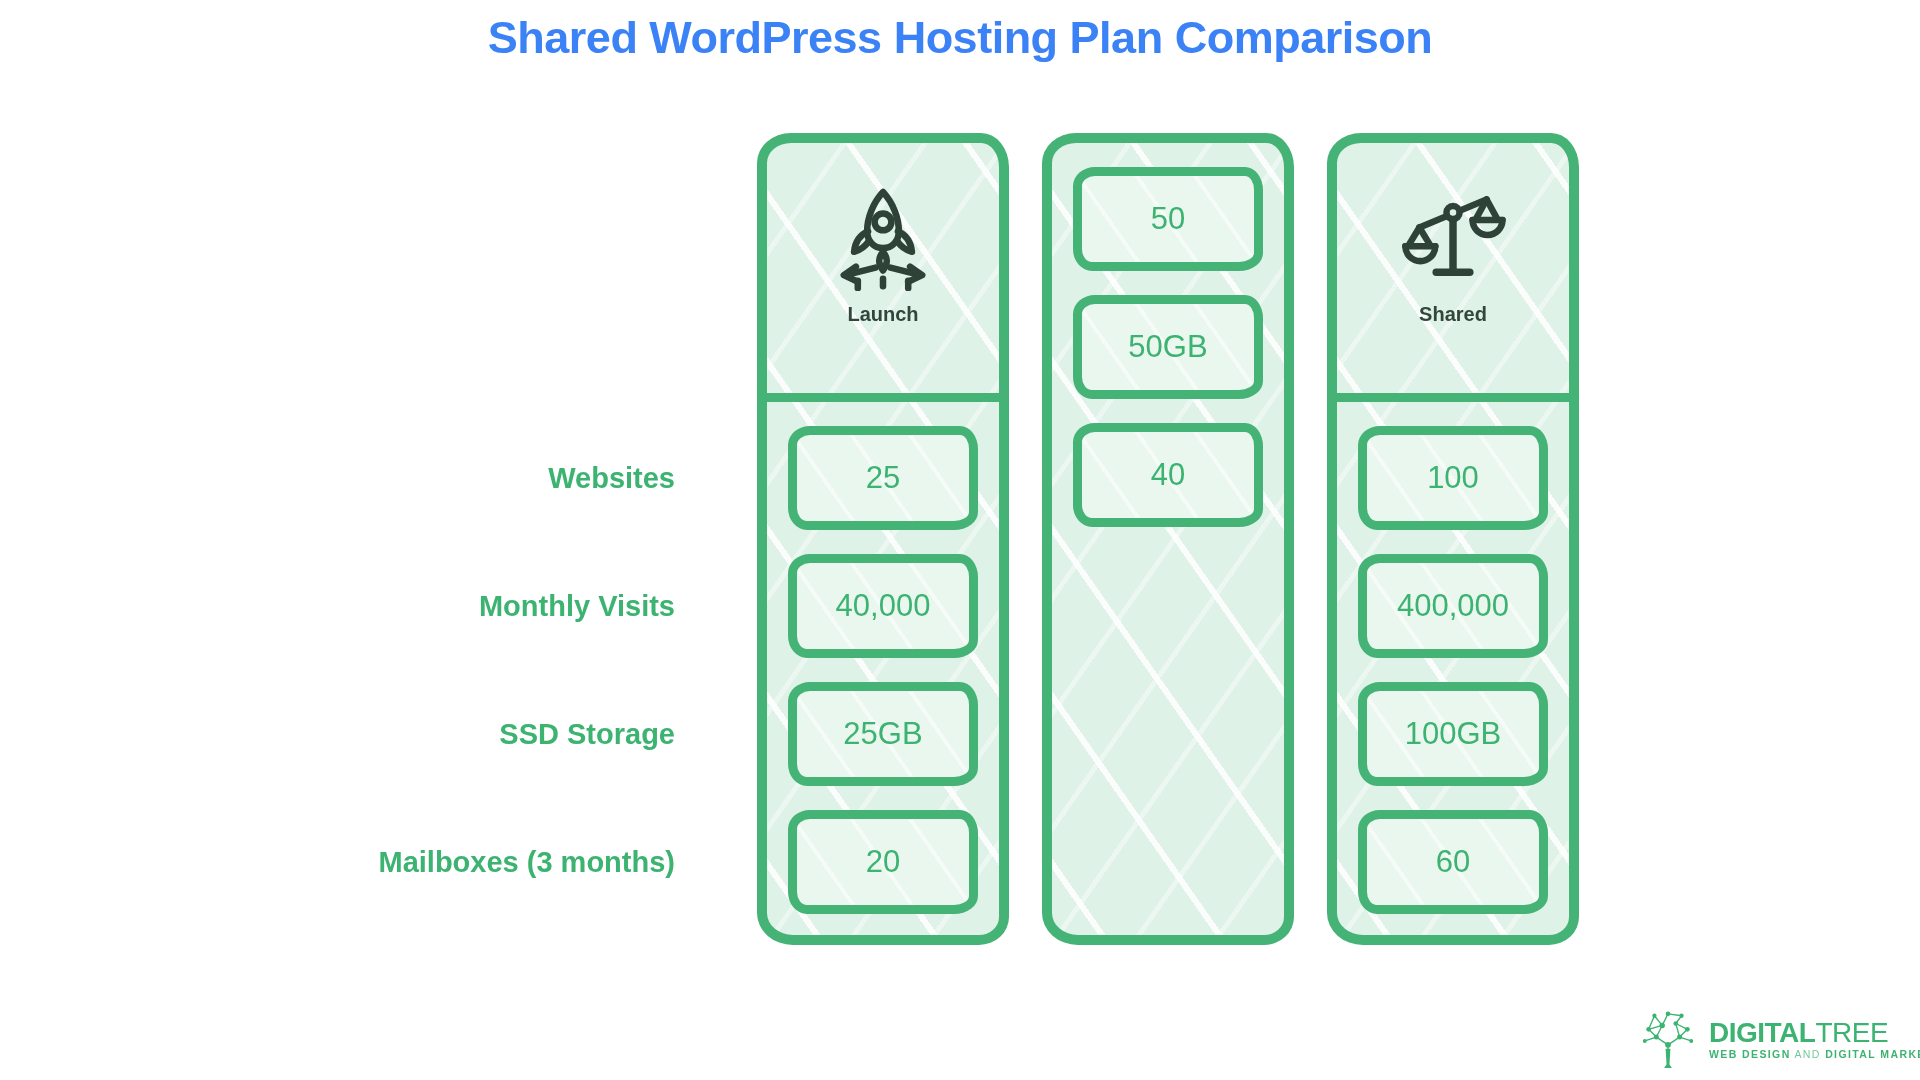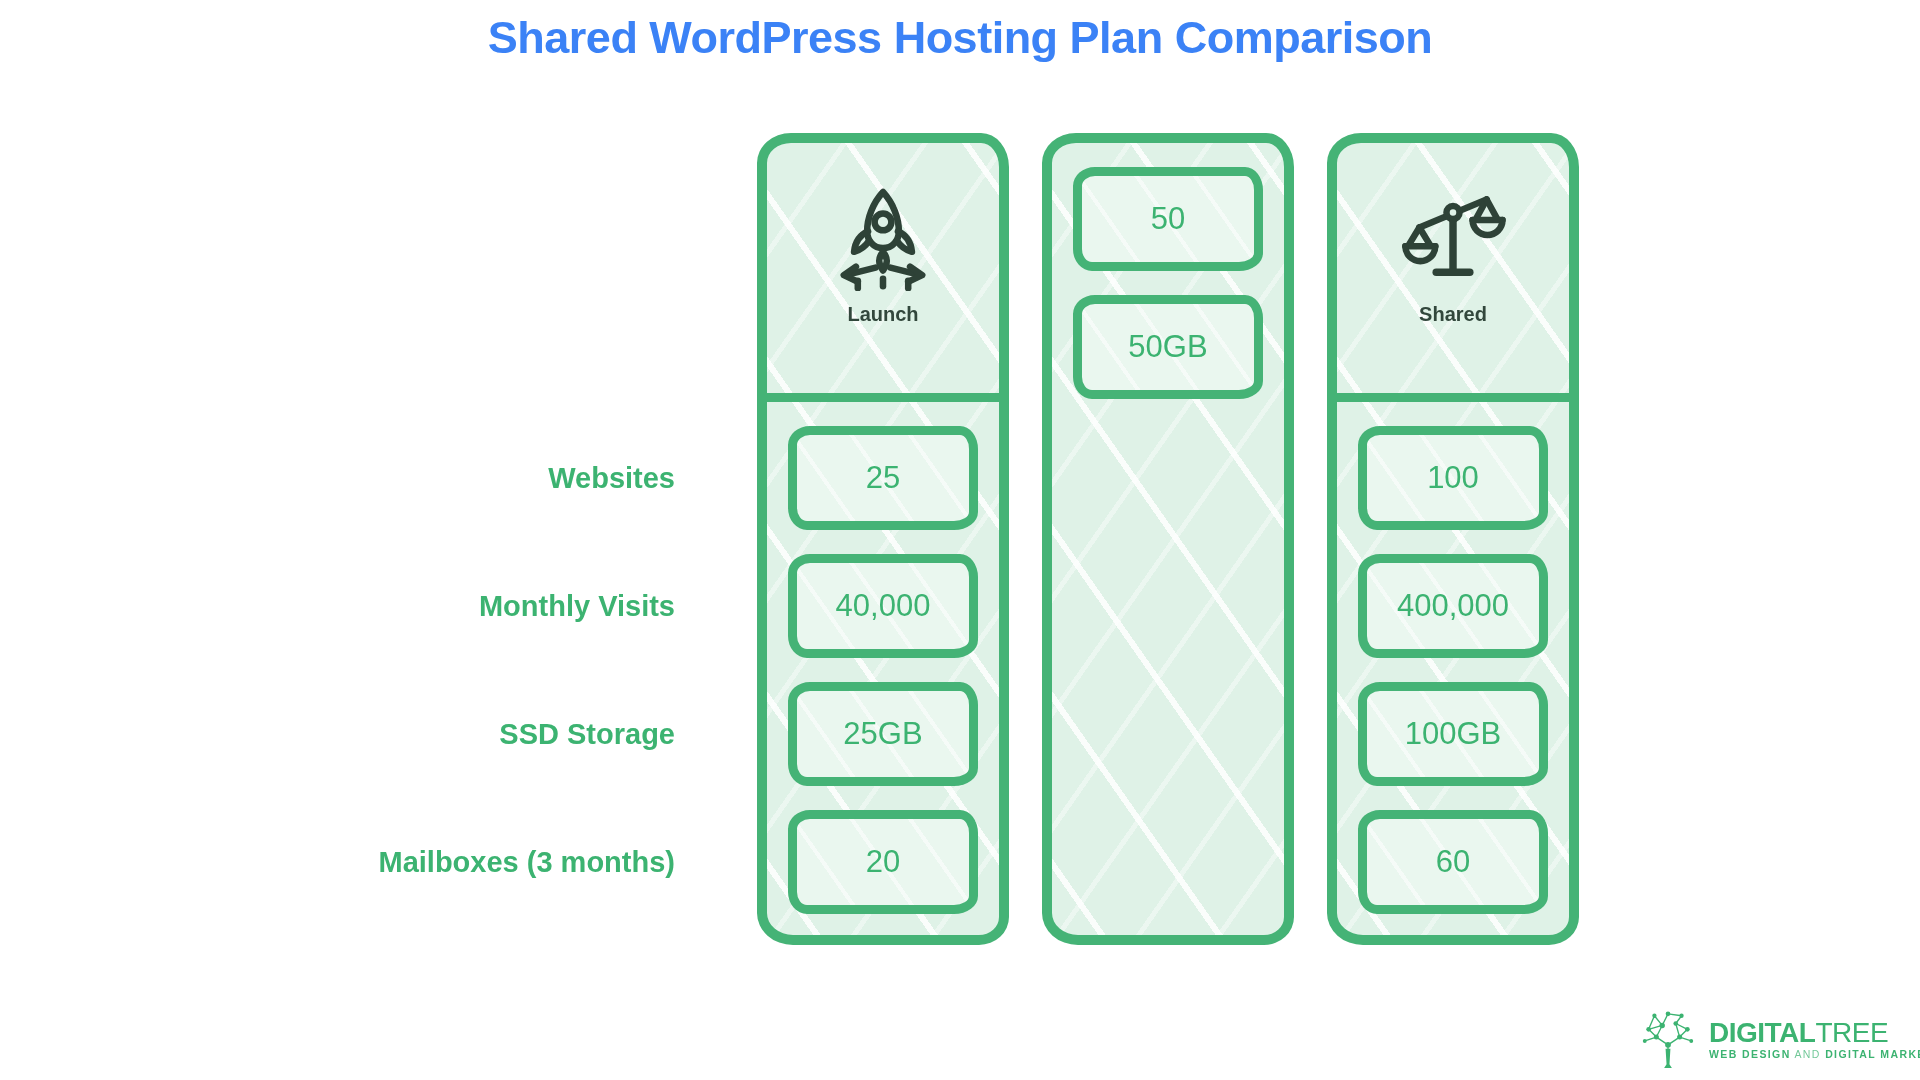--- a/index.html
+++ b/index.html
@@ -82,20 +82,21 @@
       <div class="value-cell">40,000</div>
       <div class="value-cell">25GB</div>
       <div class="value-cell">20</div>
     </div>
   </section>
 
   <section class="plan-col" style="left:1042px">
     <div class="plan-body">
       <div class="value-cell">50</div>
       <div class="value-cell">50GB</div>
+      <div class="value-cell">40</div>
     </div>
   </section>
 
   <section class="plan-col" style="left:1327px">
     <header class="plan-head">
       <svg class="icon plan-icon" viewBox="0 0 120 120">
         <path d="M24,52 L96,22"></path>
         <circle cx="60" cy="36" r="7" style="fill:#dff2e7"></circle>
         <path d="M24,52 L13,70"></path>
         <path d="M24,52 L35,70"></path>

